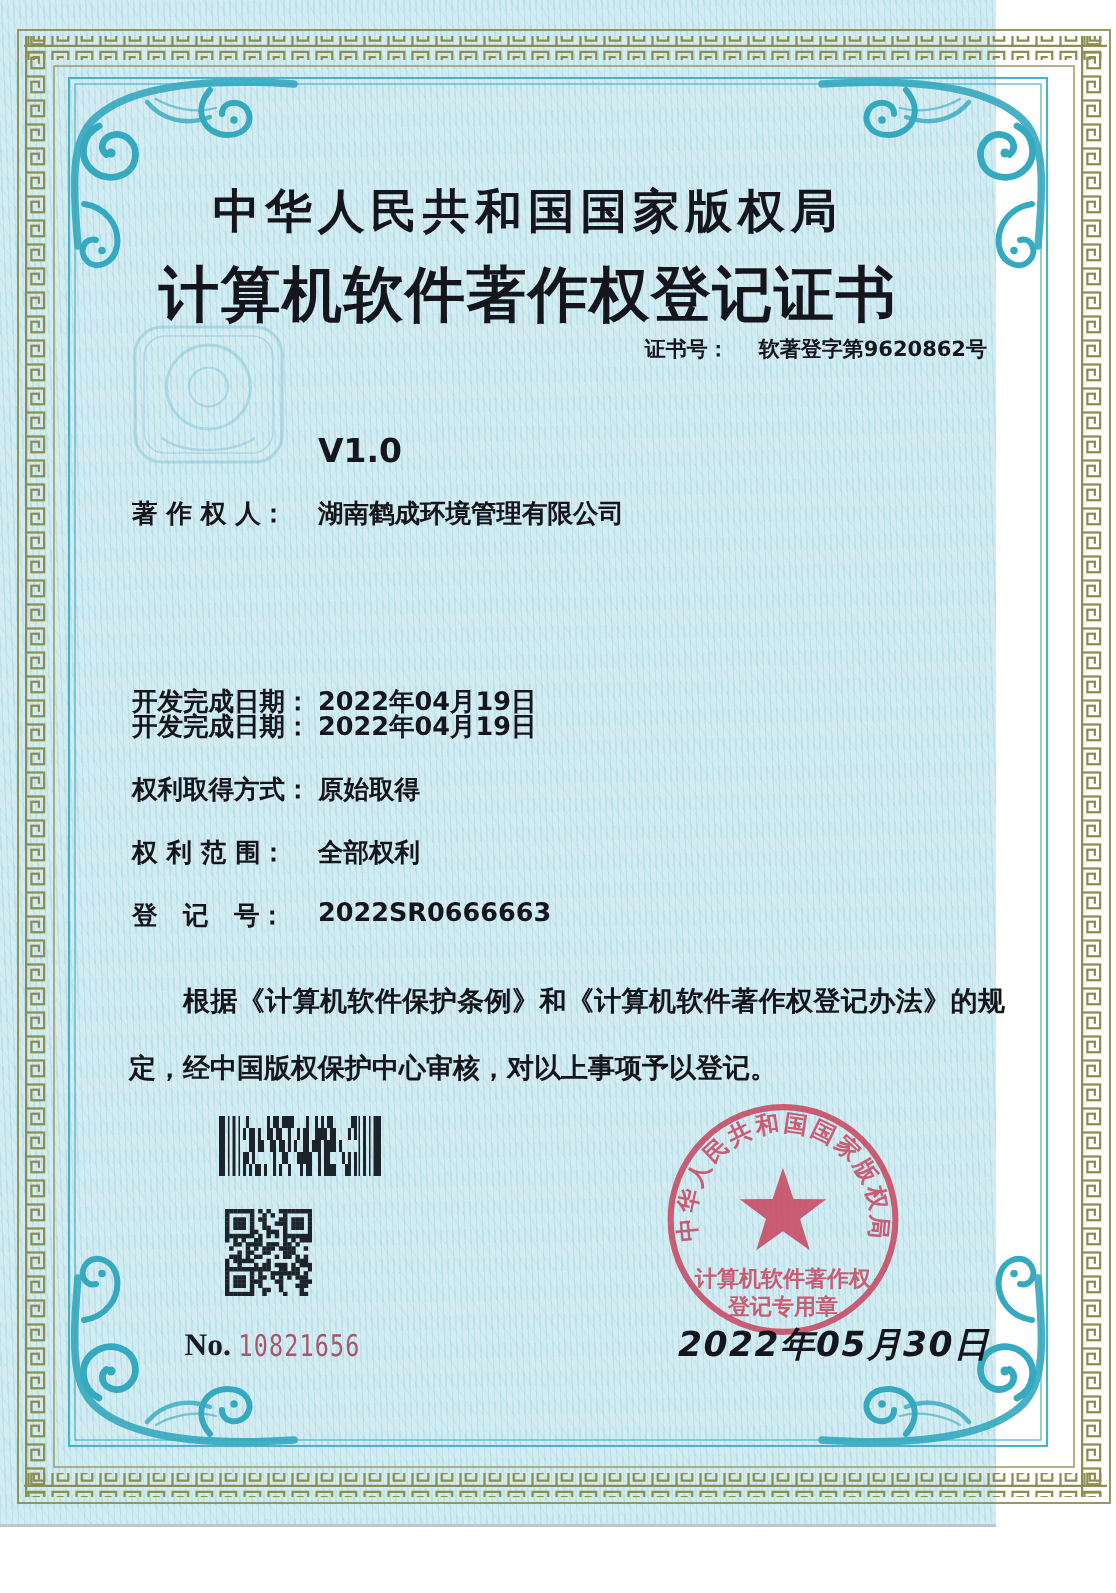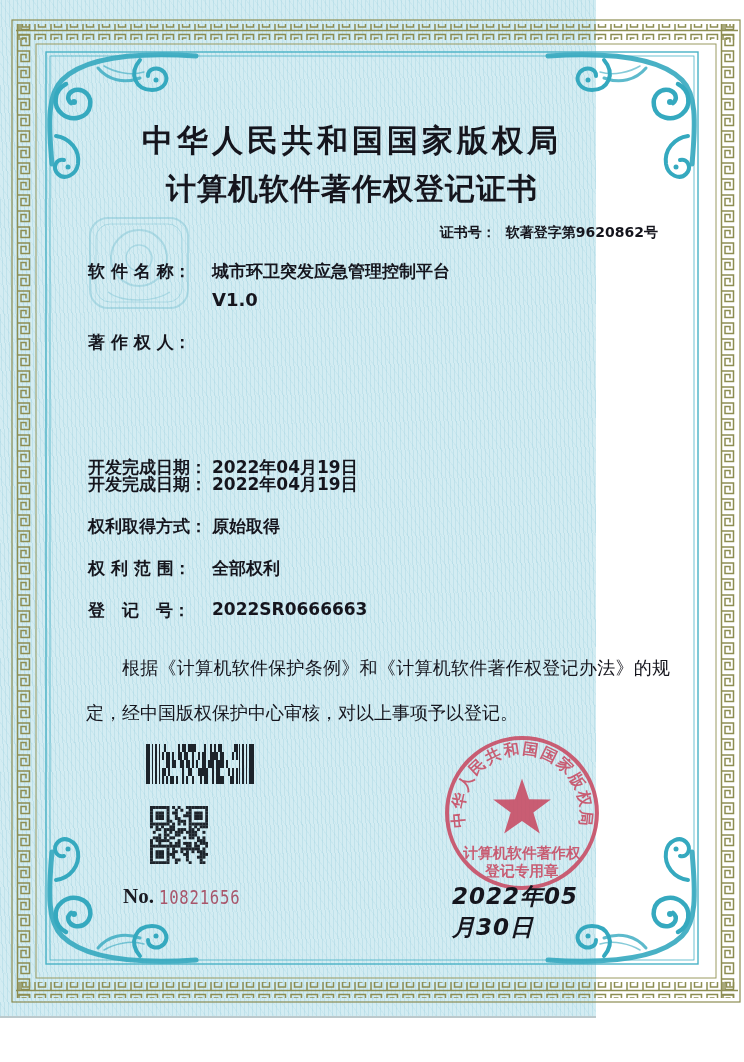--- a/index.html
+++ b/index.html
@@ -2,41 +2,41 @@
 <html><head>
 <meta charset="utf-8">
 <style>
   html,body{margin:0;padding:0;}
   body{
     width:744px;height:1062px;position:relative;overflow:hidden;
     background:#ffffff;
     font-family:"DejaVu Sans","Liberation Sans",sans-serif;
   }
   .paper{
-    position:absolute;left:0;top:0;width:596px;height:1016px;
+    position:absolute;left:0;top:0;width:664px;height:1016px;
     background:
       repeating-linear-gradient(88deg, rgba(120,190,210,.22) 0 1px, rgba(255,255,255,0) 1px 4px),
       repeating-linear-gradient(55deg, rgba(120,190,210,.10) 0 1px, rgba(255,255,255,0) 1px 7px),
       #d3ecf2;
     border-bottom:2px solid #bcc9cc;
   }
   .abs{position:absolute;}
   .cjk{color:#15151d;}
   .title-band{left:45px;width:614px;text-align:center;}
   #authority{top:120px;font-size:31px;font-weight:bold;letter-spacing:4px;
     font-family:"Liberation Serif","DejaVu Serif",serif;}
-  #main-title{top:169px;font-size:30px;font-weight:bold;letter-spacing:1px;
+  #main-title{top:169px;font-size:40px;font-weight:bold;letter-spacing:1px;
     font-family:"Liberation Serif","DejaVu Serif",serif;}
   #certno{top:224px;left:300px;width:358px;text-align:right;font-size:14px;font-weight:bold;}
-  #certno .lbl{margin-right:10px;}
+  #certno .lbl{margin-right:20px;}
   .row{position:absolute;left:88px;width:570px;height:24px;font-size:17px;font-weight:bold;}
   .row .flabel{position:absolute;left:0;top:0;}
   .row .fvalue{position:absolute;left:124px;top:0;}
-  #soft-value2{left:212px;top:289px;font-size:18px;font-weight:bold;}
-  #statement{left:86px;top:645px;width:584px;font-size:18px;font-weight:400;
+  #soft-value2{left:212px;top:289px;font-size:22px;font-weight:bold;}
+  #statement{left:86px;top:645px;width:584px;font-size:18px;font-weight:700;
     line-height:45px;text-indent:2em;text-align:justify;color:#15151d;}
   #serial{left:123px;top:884px;}
   #serial .no{font-family:"Liberation Serif","DejaVu Serif",serif;font-weight:bold;
     font-size:21px;color:#1a1a22;margin-top:40px;}
   #serial .num{font-family:"DejaVu Sans Mono","Liberation Mono",monospace;
     font-size:20px;color:#a8566b;letter-spacing:1px;display:inline-block;
     transform:scaleX(.78);transform-origin:left center;vertical-align:-1px;}
   #issue-date{left:452px;top:881px;font-size:23px;font-weight:bold;color:#15151d;letter-spacing:1px;font-style:italic;}
   svg text{font-family:"DejaVu Sans","Liberation Sans",sans-serif;}
 </style>
@@ -92,28 +92,25 @@
     </g>
   </svg>
 
   <div id="authority" class="abs cjk title-band">中华人民共和国国家版权局</div>
   <div id="main-title" class="abs cjk title-band">计算机软件著作权登记证书</div>
 
   <div id="certno" class="abs cjk">
     <span class="lbl">证书号：</span><span>软著登字第9620862号</span>
   </div>
 
-  <div class="row cjk" style="top:260px">
-    <span class="flabel">软 件 名 称：</span>
-    <span class="fvalue">城市环卫突发应急管理控制平台</span>
-  </div>
   <div id="soft-value2" class="abs cjk">V1.0</div>
 
   <div class="row cjk" style="top:331px">
     <span class="flabel">著 作 权 人：</span>
+    <span class="fvalue">湖南鹤成环境管理有限公司</span>
   </div>
 
   <div class="row cjk" style="top:456px">
     <span class="flabel">开发完成日期：</span>
     <span class="fvalue">2022年04月19日</span>
   </div>
 
   <div class="row cjk" style="top:473px">
     <span class="flabel">开发完成日期：</span>
     <span class="fvalue">2022年04月19日</span>

